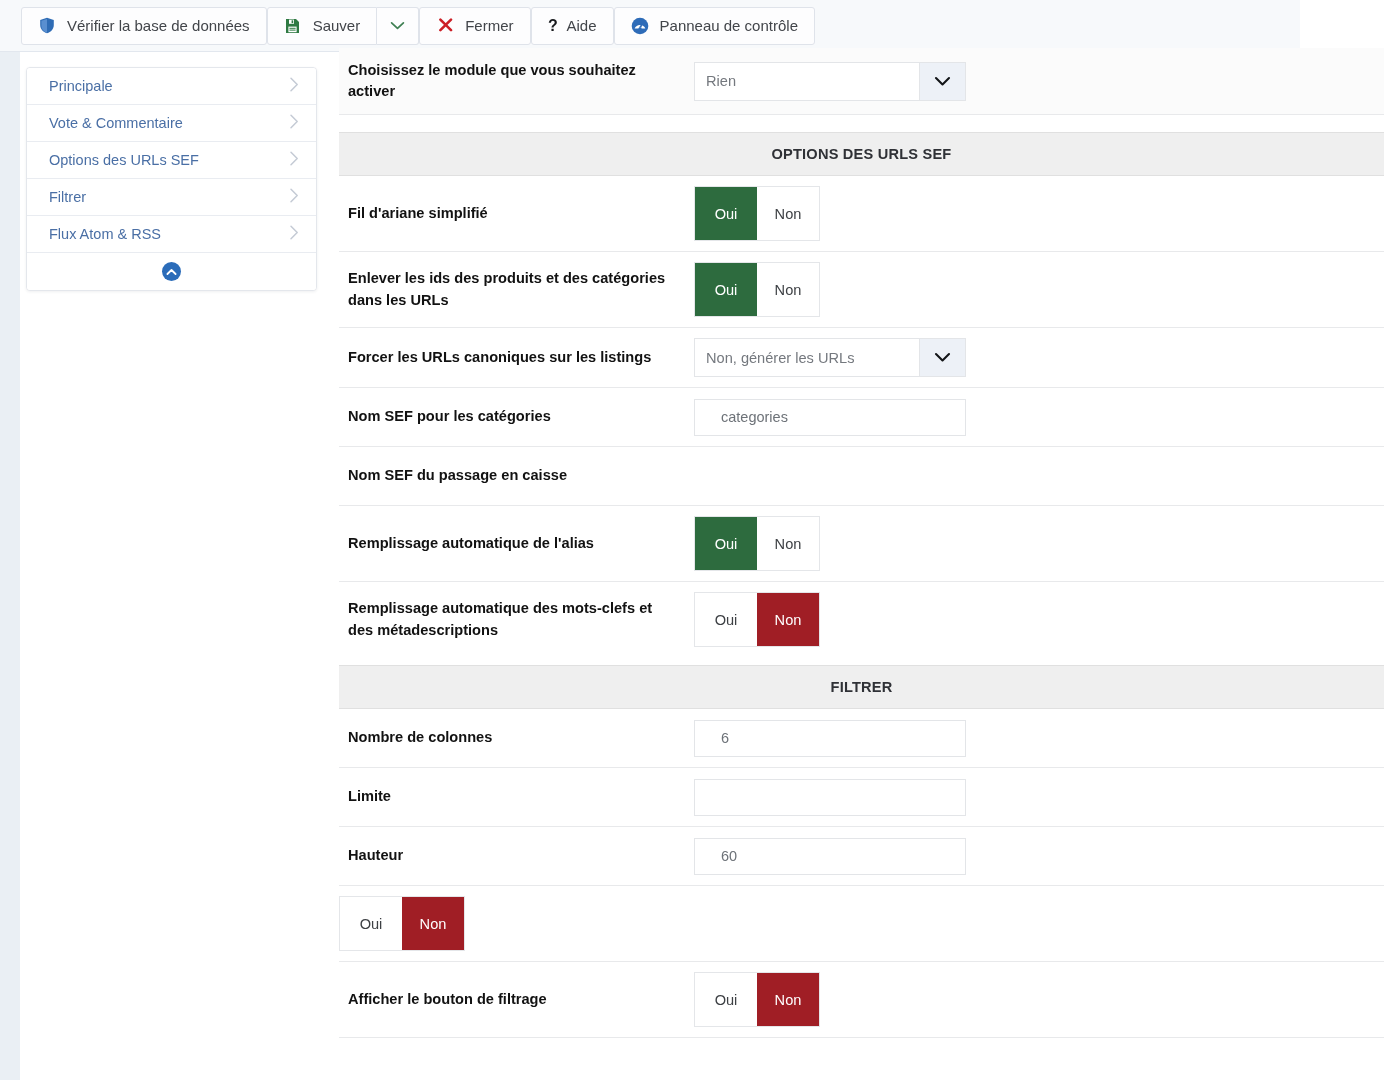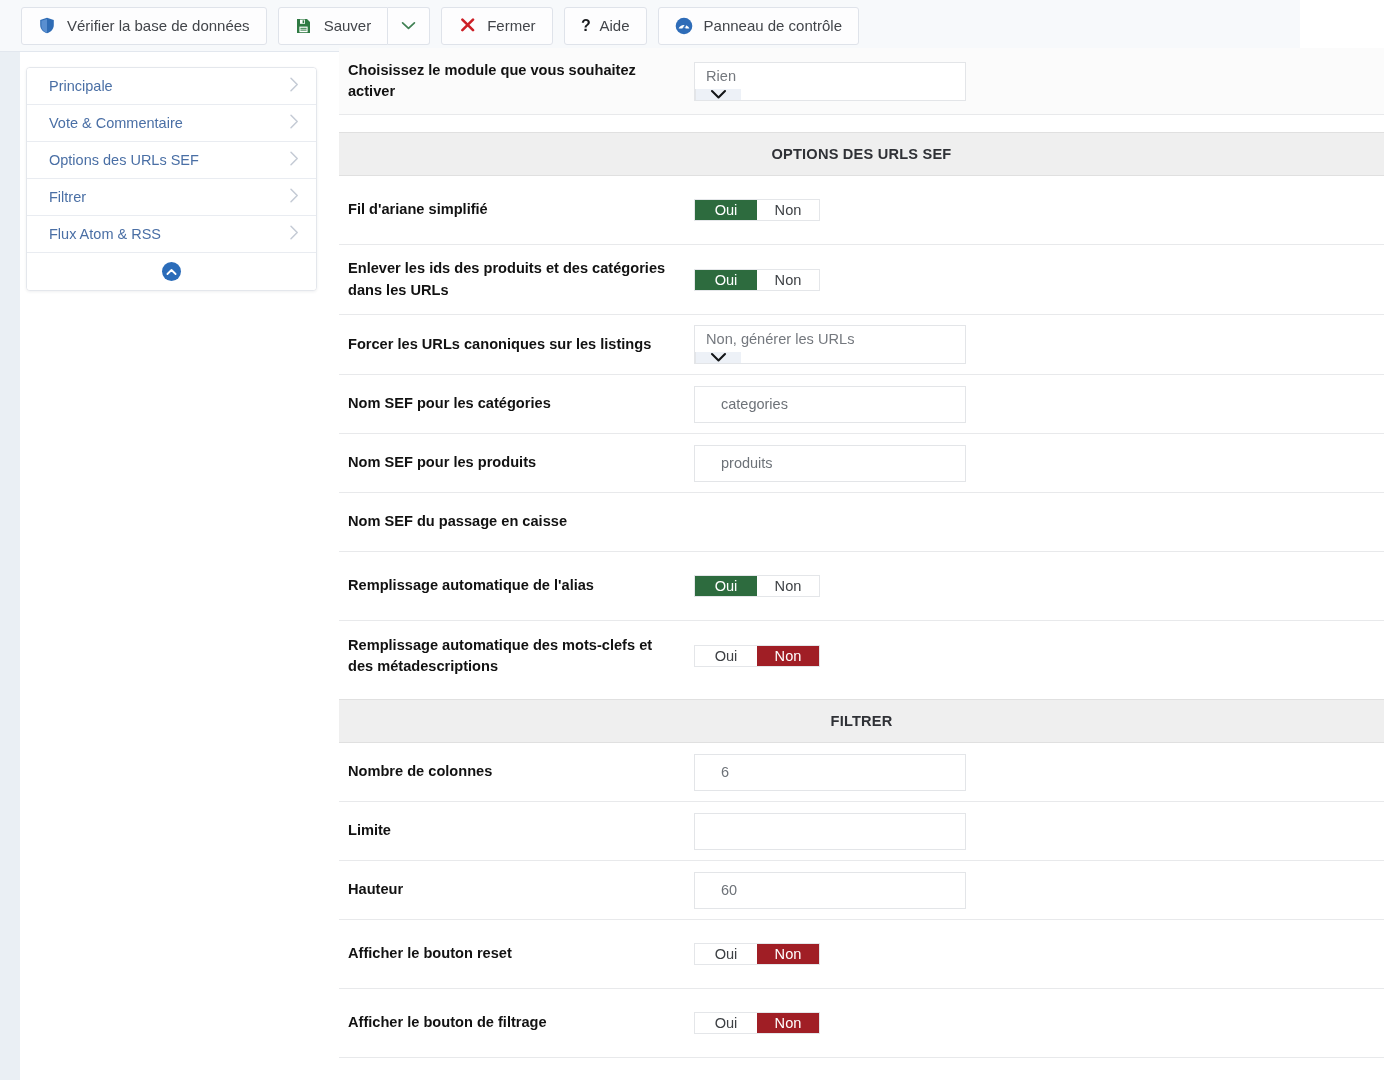--- a/index.html
+++ b/index.html
@@ -19,21 +19,20 @@
   }
 
   
   #toolbar {
     position: absolute; left: 0; top: 0;
     width: 1300px; height: 52px;
     background: #f7f9fb;
     border-bottom: 1px solid #e2e7ee;
     display: flex; align-items: center;
     padding-left: 21px;
-    gap: 11px;
     overflow: hidden;
   }
   .tb-btn {
     height: 38px;
     background: #fdfdfe;
     border: 1px solid #dfe3ea;
     border-radius: 3px;
     display: flex; align-items: center;
     padding: 0 16px;
     gap: 11px;
@@ -160,41 +159,40 @@
     color: #6d7278;
     padding: 0 26px;
     outline: none;
   }
   .txt::placeholder { color: #8d9196; }
   .sel-wrap {
     display: flex; align-items: stretch;
     width: 272px; height: 39px;
     border: 1px solid #e3e5e8;
     background: #fff;
-    flex-direction: column;
   }
   .sel-val {
     flex: 1;
     display: flex; align-items: center;
     padding: 0 11px;
     font-size: 14.6px;
     color: #74787e;
     white-space: nowrap; overflow: hidden;
   }
   .sel-arrow {
     width: 46px; flex: none;
     background: #edf1f7;
     border-left: 1px solid #e3e5e8;
     display: flex; align-items: center; justify-content: center;
   }
 
   
   .toggle {
     display: flex; align-items: stretch;
-    height: 22px;
+    height: 55px;
     border: 1px solid #e4e6e9;
     background: #0ea5e9;
     overflow: hidden;
   }
   .tg {
     width: 62px;
     display: flex; align-items: center; justify-content: center;
     font-size: 14.6px;
     color: #3d4044;
     cursor: pointer;
@@ -392,26 +390,20 @@
       </div>
     </div>
 
     <div class="row" style="min-height:59px">
       <div class="cell-label">Nom SEF pour les catégories</div>
       <div class="cell-field">
         <input class="txt" type="text" value="categories" style="">
       </div>
     </div>
 
-    <div class="row" style="min-height:59px">
-      <div class="cell-label">Nom SEF pour les produits</div>
-      <div class="cell-field">
-        <input class="txt" type="text" value="produits" style="">
-      </div>
-    </div>
 
     <div class="row" style="min-height:59px">
       <div class="cell-label">Nom SEF du passage en caisse</div>
     </div>
 
     <div class="row" style="min-height:69px">
       <div class="cell-label">Remplissage automatique de l'alias</div>
       <div class="cell-field">
         <div class="toggle">
           <div class="tg on-yes">Oui</div>
@@ -454,21 +446,20 @@
     </div>
 
     <div class="row" style="min-height:59px">
       <div class="cell-label">Hauteur</div>
       <div class="cell-field">
         <input class="txt" type="text" value="60" style="">
       </div>
     </div>
 
     <div class="row" style="min-height:69px">
-      <div class="cell-label">Afficher le bouton reset</div>
       <div class="cell-field">
         <div class="toggle">
           <div class="tg">Oui</div>
           <div class="tg on-no">Non</div>
         </div>
       </div>
     </div>
 
     <div class="row" style="min-height:69px">
       <div class="cell-label">Afficher le bouton de filtrage</div>

